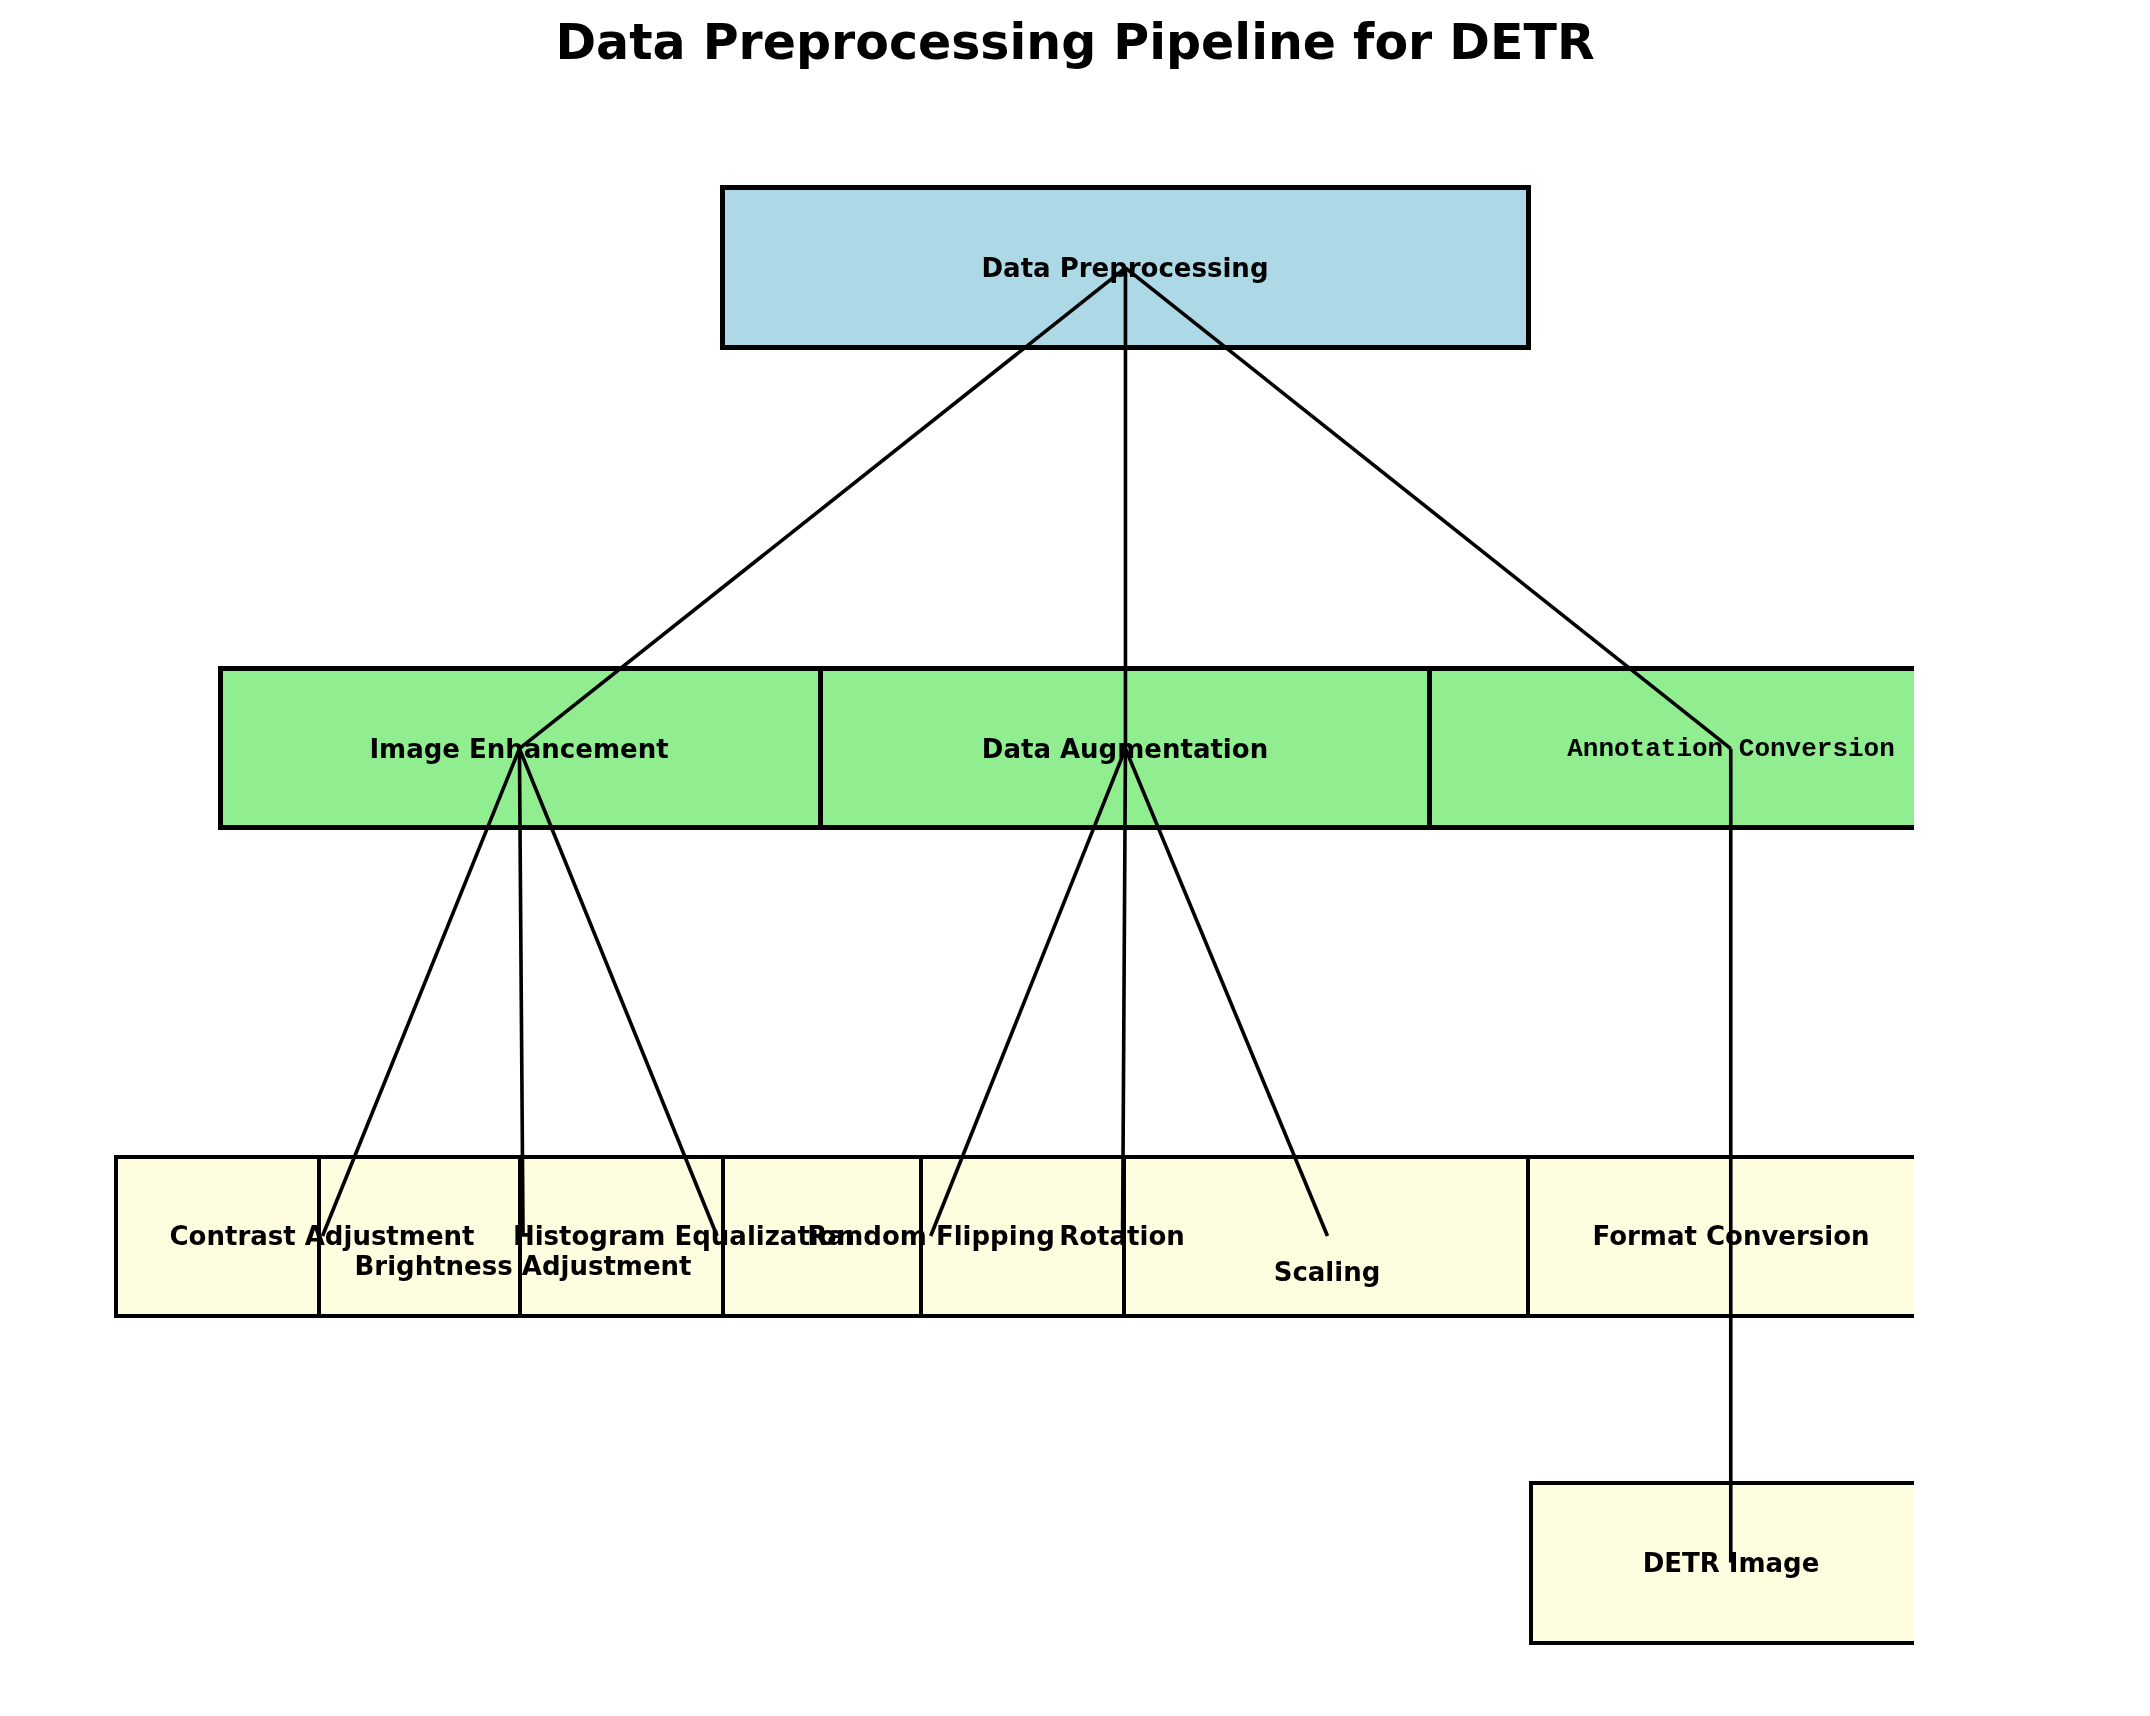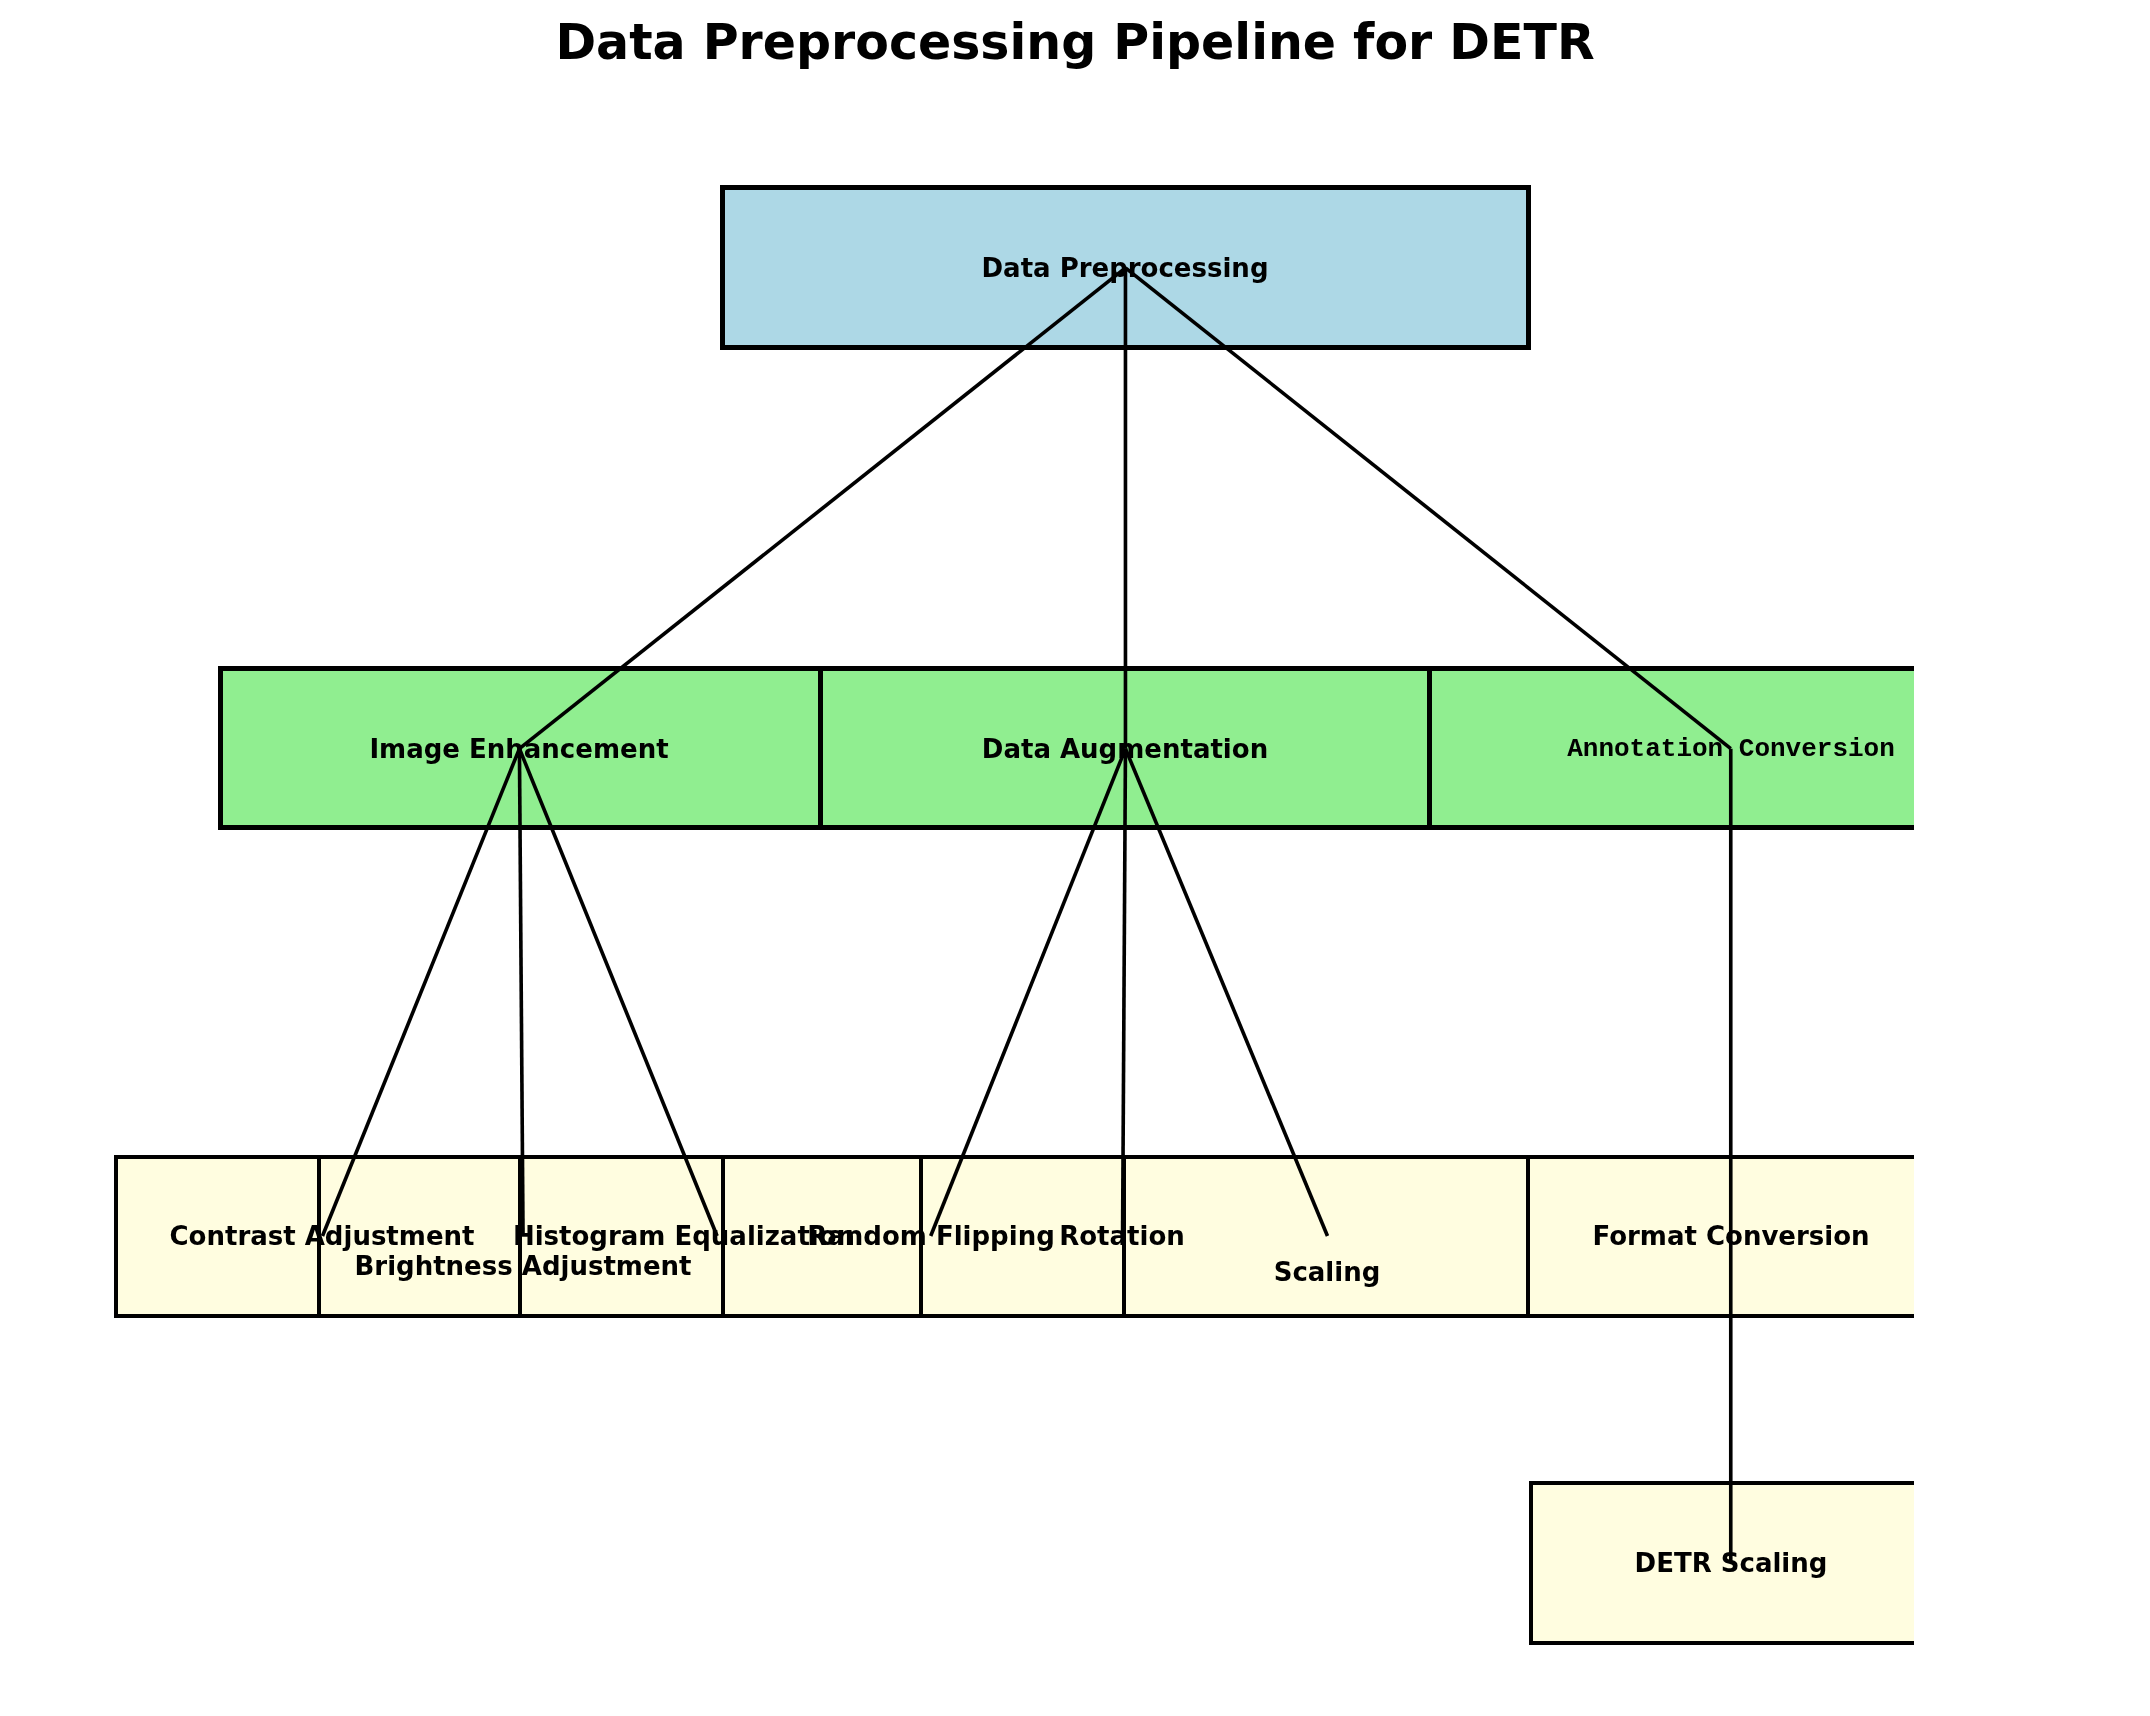--- a/index.html
+++ b/index.html
@@ -88,16 +88,16 @@
   <div class="lbl" style="left:1731px; top:749px;font-family:Liberation Mono, monospace;">Annotation Conversion</div>
 
   <div class="lbl" style="left:322px; top:1236px;">Contrast Adjustment</div>
   <div class="lbl" style="left:523px; top:1236px;margin-top:30px;">Brightness Adjustment</div>
   <div class="lbl" style="left:684px; top:1236px;">Histogram Equalization</div>
   <div class="lbl" style="left:931px; top:1236px;">Random Flipping</div>
   <div class="lbl" style="left:1122px; top:1236px;">Rotation</div>
   <div class="lbl" style="left:1327px; top:1236px;margin-top:36px;">Scaling</div>
   <div class="lbl" style="left:1731px; top:1236px;">Format Conversion</div>
 
-  <div class="lbl" style="left:1731px; top:1563px;">DETR Scaling</div>
+  <div class="lbl" style="left:1731px; top:1563px;">DETR Image</div>
 
 </div>
 
 
 </body></html>

